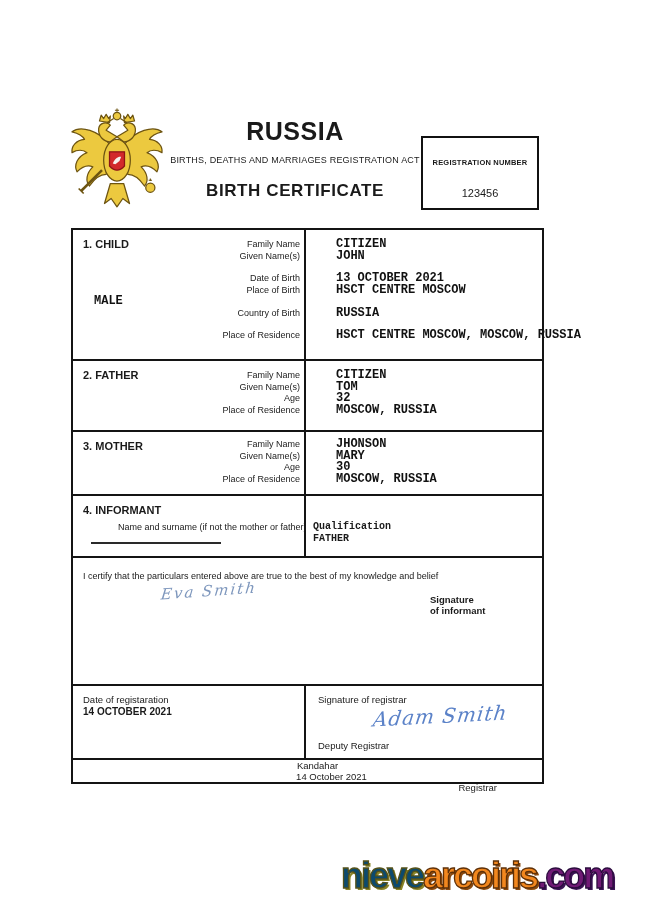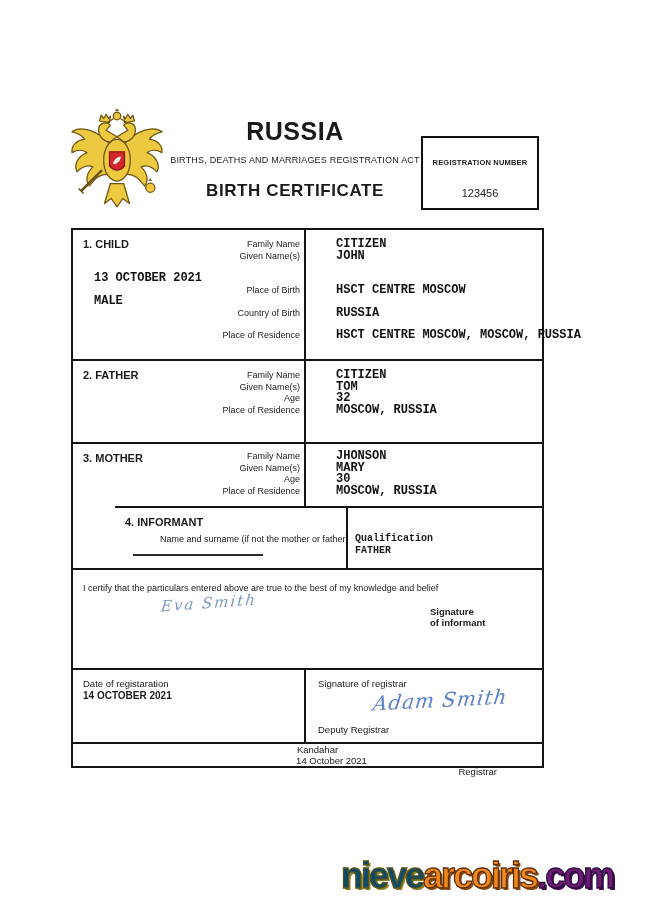--- a/index.html
+++ b/index.html
@@ -25,32 +25,32 @@
   .vline{position:absolute;left:231px;top:0;bottom:0;width:2px;background:#141414;}
   .sec-title{position:absolute;left:10px;top:8px;font-size:11px;font-weight:700;}
   .rows{padding-top:9px;}
   .grp{margin-bottom:11px;}
   .frow{display:flex;line-height:11.5px;}
   .lab{flex:0 0 227px;text-align:right;padding-right:15px;font-size:9px;color:#222;}
   .val{padding-left:21px;font-family:"Liberation Mono","DejaVu Sans Mono",monospace;
        font-weight:700;font-size:12px;white-space:nowrap;color:#111;}
 
   .sec-child{height:129px;}
-  .sec-father{height:83px;}
+  .sec-father{height:71px;}
   .sec-mother{height:64px;}
   .sec-mother .rows{padding-top:7px;}
-  .sec-informant{height:62px;margin-left:42px;}
+  .sec-informant{height:62px;}
   .informant-name-label{position:absolute;left:18px;top:26px;font-size:9px;white-space:nowrap;padding-left:27px;}
   .informant-underline{position:absolute;left:18px;top:46px;width:130px;height:0;
                        border-bottom:2px solid #2a2a2a;}
   .informant-qual{position:absolute;left:240px;top:25px;
                   font-family:"Liberation Mono","DejaVu Sans Mono",monospace;
                   font-weight:700;font-size:10px;line-height:12px;}
 
-  .sec-cert{height:100px;padding-left:8px;}
+  .sec-cert{height:128px;padding-left:8px;}
   .cert-statement{position:absolute;left:10px;top:13px;font-size:9px;}
   .sig-informant{position:absolute;left:88px;top:24px;font-family:"DejaVu Serif",serif;
                  font-style:italic;font-size:15px;color:#7e97bd;letter-spacing:2px;
                  transform:rotate(-4deg) skewX(-10deg);white-space:nowrap;}
   .sig-caption{position:absolute;left:357px;top:36px;font-size:9.5px;line-height:11px;font-weight:bold;}
 
   .sec-registrar{height:74px;}
   .reg-date-label{position:absolute;left:10px;top:8px;font-size:9.5px;}
   .reg-date-value{position:absolute;left:10px;top:20px;font-size:10px;font-weight:700;}
   .reg-sig-label{position:absolute;left:245px;top:8px;font-size:9.5px;}
@@ -120,20 +120,21 @@
             <span class="lab">Family Name</span>
             <span class="val">CITIZEN</span>
           </div>
           <div class="frow">
             <span class="lab">Given Name(s)</span>
             <span class="val">JOHN</span>
           </div>
         </div>
         <div class="grp">
           <div class="frow">
+            <span class="lab">Date of Birth</span>
             <span class="val">13 OCTOBER 2021</span>
           </div>
           <div class="frow">
             <span class="lab">Place of Birth</span>
             <span class="val">HSCT CENTRE MOSCOW</span>
           </div>
           <div class="frow">
             <span class="val">MALE</span>
           </div>
           <div class="frow">

